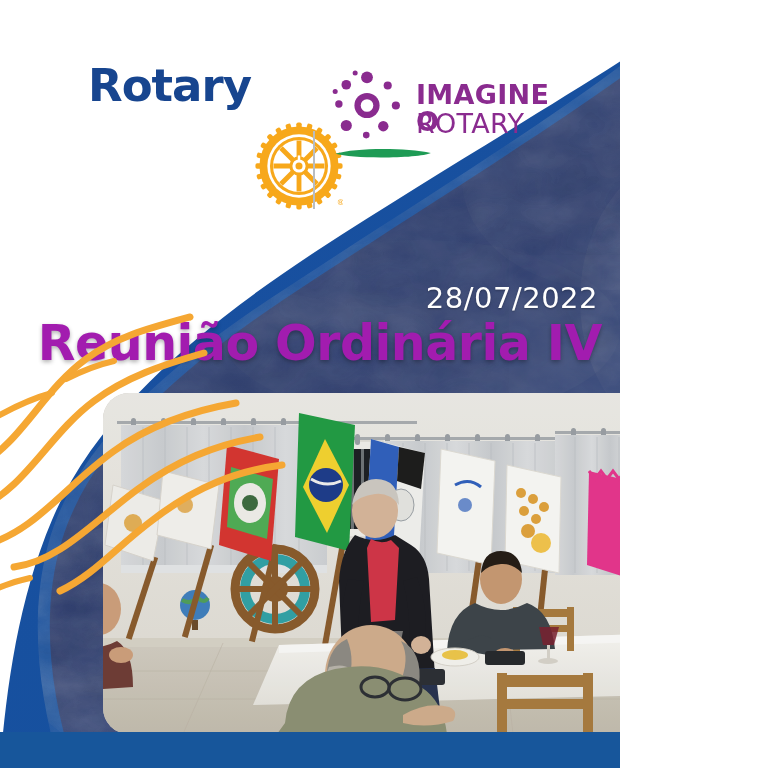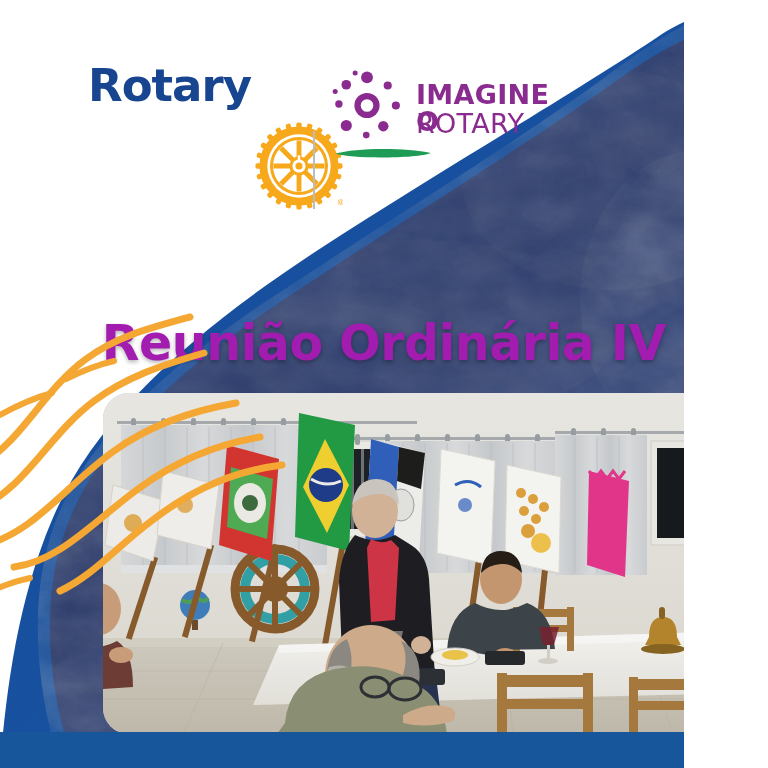--- a/index.html
+++ b/index.html
@@ -1,21 +1,21 @@
 <!DOCTYPE html>
 <html><head>
 <meta charset="utf-8">
 <title>Rotary Club de Tubarão — Reunião Ordinária IV</title>
 <style>
   html,body{margin:0;padding:0;background:#fff;}
   body{font-family:"Liberation Sans",sans-serif;}
 
   #poster{
     position:relative;
-    width:684px;height:768px;
+    width:620px;height:768px;
     overflow:hidden;
     background:#ffffff;
   }
 
   
   .bg-layer{position:absolute;left:0;top:0;width:768px;height:768px;}
 
   
   .logo-bar{
     position:absolute;left:0;top:55px;width:768px;height:115px;
@@ -288,20 +288,21 @@
 
       <div class="imagine-t1">IMAGINE O</div>
       <div class="imagine-t2">ROTARY</div>
 
       <svg class="imagine-rule" viewBox="0 0 120 20">
         <path d="M6,12 C 28,5 84,5 112,11 C 100,17 26,18 6,12 Z" fill="#1E9B55"></path>
       </svg>
     </div>
   </div>
 
+  <div class="date-line">28/07/2022</div>
   <div class="headline">Reunião Ordinária IV</div>
 
   <div class="photo-frame">
     <svg viewBox="0 0 643 341" preserveAspectRatio="xMidYMid slice">
       <defs>
         <linearGradient id="wallG" x1="0" y1="0" x2="0" y2="1">
           <stop offset="0" stop-color="#EFEDE9"></stop>
           <stop offset="1" stop-color="#E3E0D9"></stop>
         </linearGradient>
         <linearGradient id="floorG" x1="0" y1="0" x2="0" y2="1">

